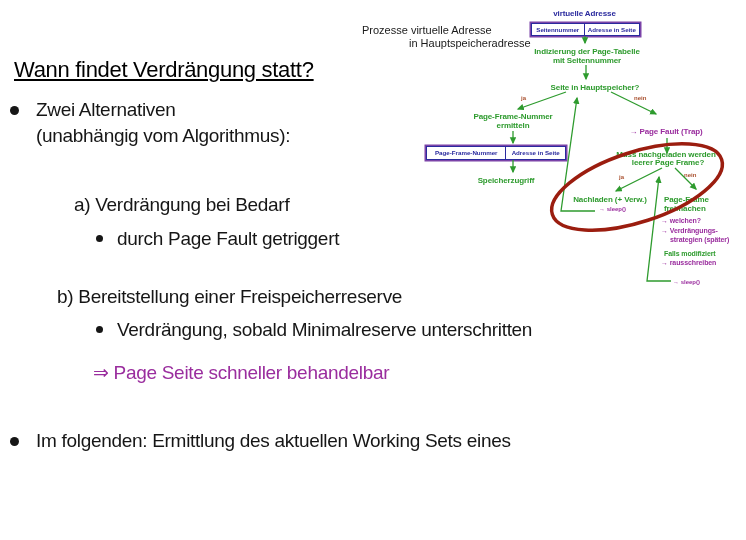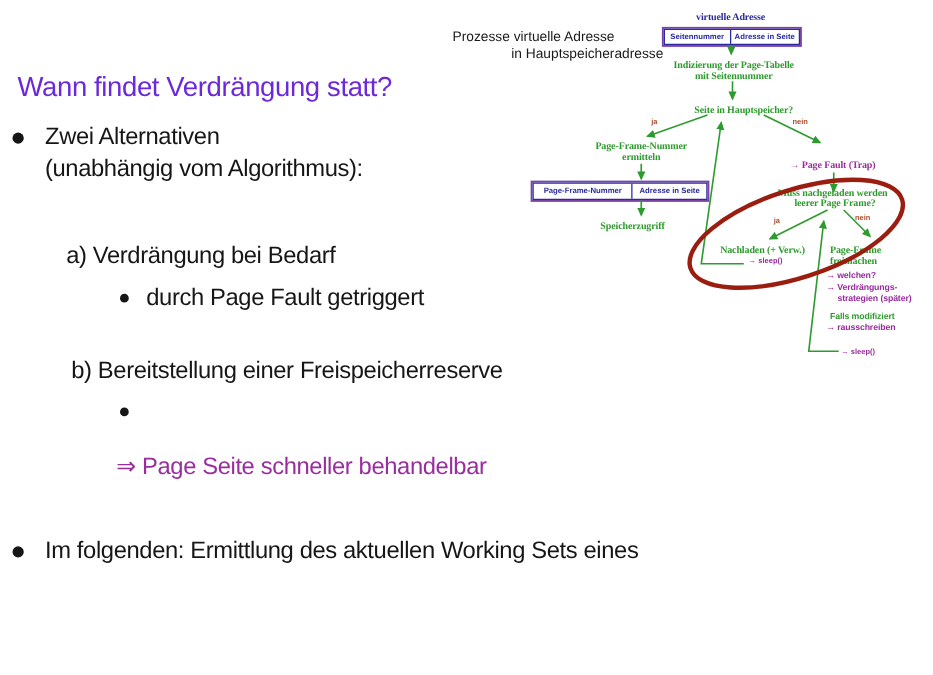--- a/index.html
+++ b/index.html
@@ -5,22 +5,22 @@
   html,body{margin:0;padding:0;background:#fff;}
   .slide{position:relative;width:746px;height:540px;background:#ffffff;overflow:hidden;
          font-family:"Liberation Sans", sans-serif;}
   .t{position:absolute;white-space:nowrap;}
   .main{color:#161616;font-size:19px;letter-spacing:-0.3px;}
   .title{font-size:22px;letter-spacing:-0.3px;}
   .purple{color:#9a2d9e;}
   .green{color:#2e9b2e;}
   .blue{color:#2a2a9e;}
   .brick{color:#a9502f;}
-  .black{color:#6d28d9;}
-  .dg{font-weight:bold;font-size:8px;letter-spacing:-0.1px;font-family:Liberation Serif, serif;}
+  .black{color:#000000;text-decoration:underline;}
+  .dg{font-weight:bold;font-size:8px;letter-spacing:-0.1px;}
   .dg-sm{font-weight:bold;font-size:7px;letter-spacing:-0.1px;}
   .dg-xs{font-weight:bold;font-size:6px;}
   .ctr{text-align:center;}
   .dot{position:absolute;border-radius:50%;background:#161616;}
   .caption{font-size:11px;line-height:13px;color:#1a1a1a;}
   .abox{position:absolute;display:flex;background:#fff;border:1px solid #2a2a9e;
         box-shadow:0 0 0 1.5px #7b43a8;}
   .abox .cell{font-size:6.2px;font-weight:bold;color:#2a2a9e;text-align:center;
               line-height:11px;overflow:hidden;}
   .abox .cell + .cell{border-left:1px solid #2a2a9e;}
@@ -30,28 +30,29 @@
 <body>
 
 <div class="slide">
 
   <div class="t title black" style="left:14px;top:57px;">Wann findet Verdrängung statt?</div>
 
   <div class="dot" style="left:10px;top:106px;width:9px;height:9px;"></div>
   <div class="t main" style="left:36px;top:99px;">Zwei Alternativen</div>
   <div class="t main" style="left:36px;top:125px;">(unabhängig vom Algorithmus):</div>
 
-  <div class="t main" style="left:53px;top:194px;">a) Verdrängung bei Bedarf</div>
+  <div class="t main" style="left:74px;top:194px;">a) Verdrängung bei Bedarf</div>
 
   <div class="dot" style="left:96px;top:235px;width:7px;height:7px;"></div>
   <div class="t main" style="left:117px;top:228px;">durch Page Fault getriggert</div>
 
   <div class="t main" style="left:57px;top:286px;">b) Bereitstellung einer Freispeicherreserve</div>
 
   <div class="dot" style="left:96px;top:326px;width:7px;height:7px;"></div>
+  <div class="t main" style="left:117px;top:319px;">Verdrängung, sobald Minimalreserve unterschritten</div>
 
   <div class="t main purple" style="left:93px;top:361px;">⇒ Page Seite schneller behandelbar</div>
 
   <div class="dot" style="left:10px;top:437px;width:9px;height:9px;"></div>
   <div class="t main" style="left:36px;top:430px;">Im folgenden: Ermittlung des aktuellen Working Sets eines</div>
 
   <div class="t caption" style="left:362px;top:24px;">Prozesse virtuelle Adresse</div>
   <div class="t caption" style="left:366px;top:37px;padding-left:43px;">in Hauptspeicheradresse</div>
 
   <div class="t dg blue ctr" style="left:531px;top:9px;width:107px;">virtuelle Adresse</div>

